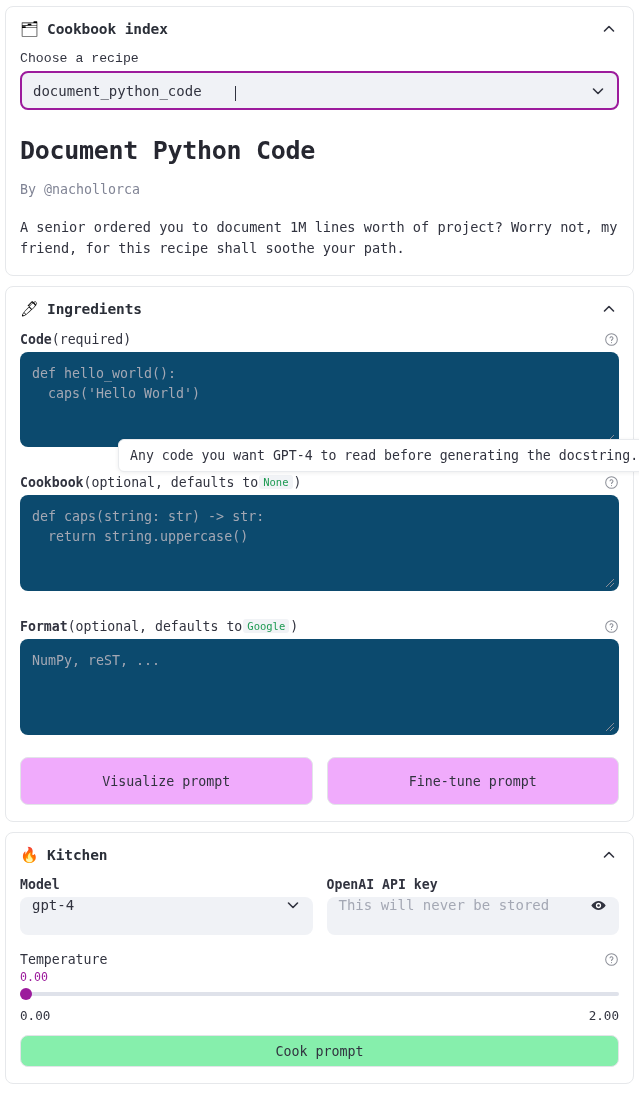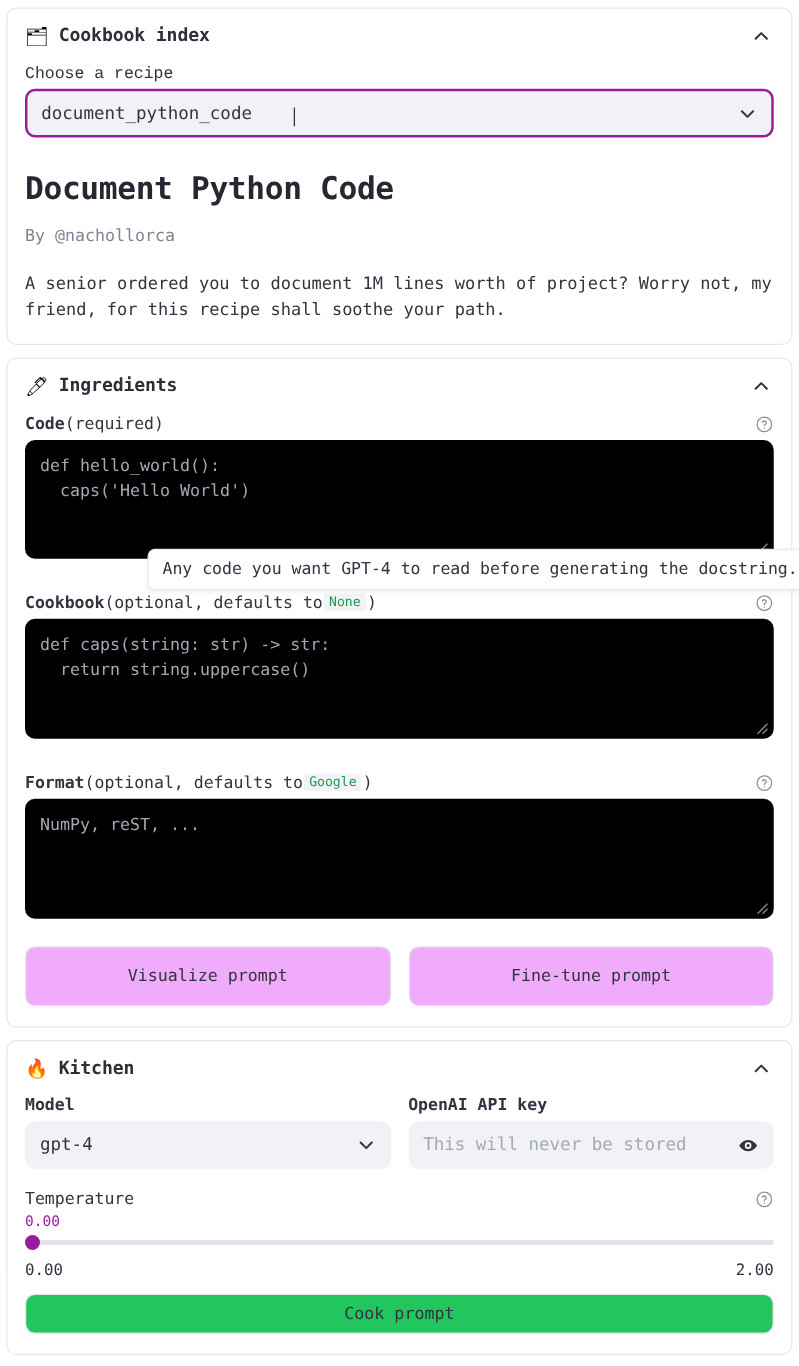--- a/index.html
+++ b/index.html
@@ -146,21 +146,21 @@
     font-size: 13.6px;
     color: #31333f;
     line-height: 21px;
     margin: 20px 0 0 0;
   }
 
   
   .ta-wrap { position: relative; margin-bottom: 0; }
   .textarea {
     width: 100%;
-    background: #000000;
+    background: #0c4a6e;
     border: none;
     border-radius: 8px;
     color: #a4a8b4;
     font-family: "DejaVu Sans Mono", monospace;
     font-size: 13.3px;
     line-height: 20px;
     padding: 12px 12px;
     white-space: pre;
     overflow: hidden;
   }
@@ -210,21 +210,21 @@
     display: flex;
     align-items: center;
     justify-content: center;
     cursor: pointer;
   }
   .btn-full {
     width: 100%;
     height: 32px;
     border: 1px solid #e2e4e8;
     border-radius: 8px;
-    background: #22c55e;
+    background: #86efac;
     color: #31333f;
     font-family: "DejaVu Sans Mono", monospace;
     font-size: 13.3px;
     display: flex;
     align-items: center;
     justify-content: center;
     cursor: pointer;
     margin-top: 12px;
   }
 
@@ -238,21 +238,21 @@
     font-size: 13.2px;
     color: #31333f;
     margin-bottom: 5px;
     font-weight: bold;
   }
   .k-control {
     height: 38px;
     background: #f0f2f6;
     border-radius: 8px;
     display: flex;
-    align-items: center;
+    align-items: flex-start;
     padding: 0 12px;
   }
   .k-value {
     font-size: 14px;
     color: #31333f;
     font-family: "DejaVu Sans Mono", monospace;
   }
   .k-placeholder {
     font-size: 14px;
     color: #a4a8b4;

